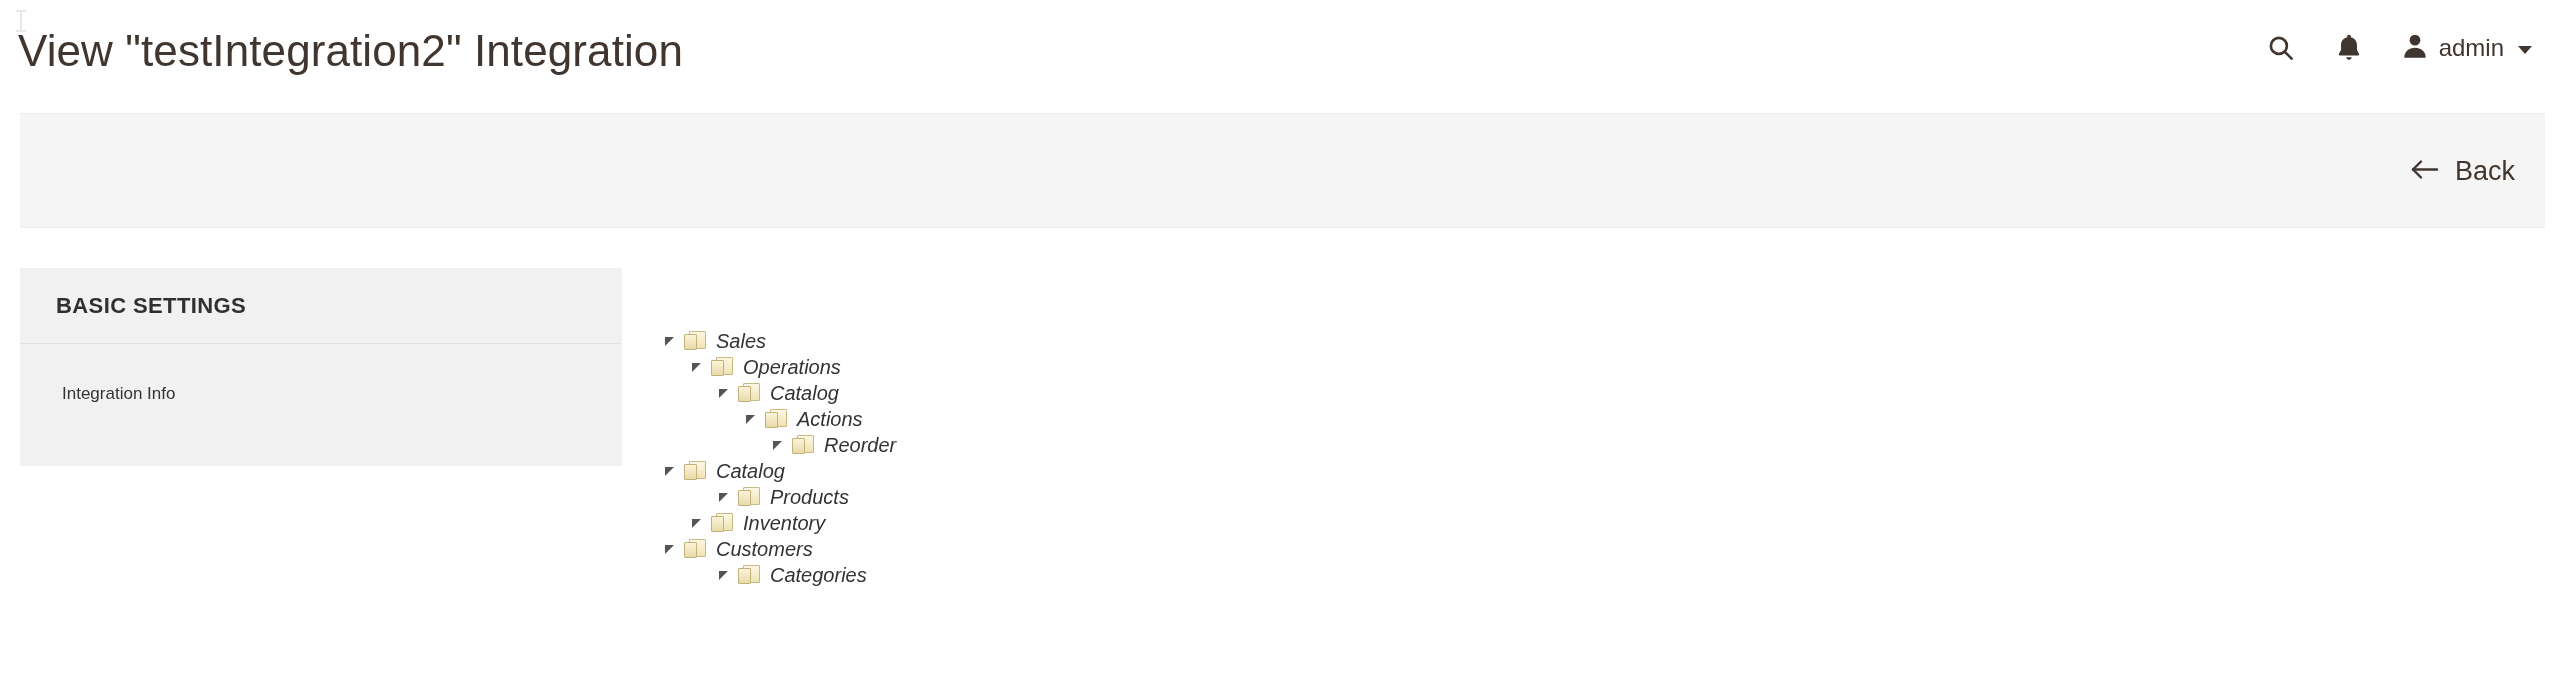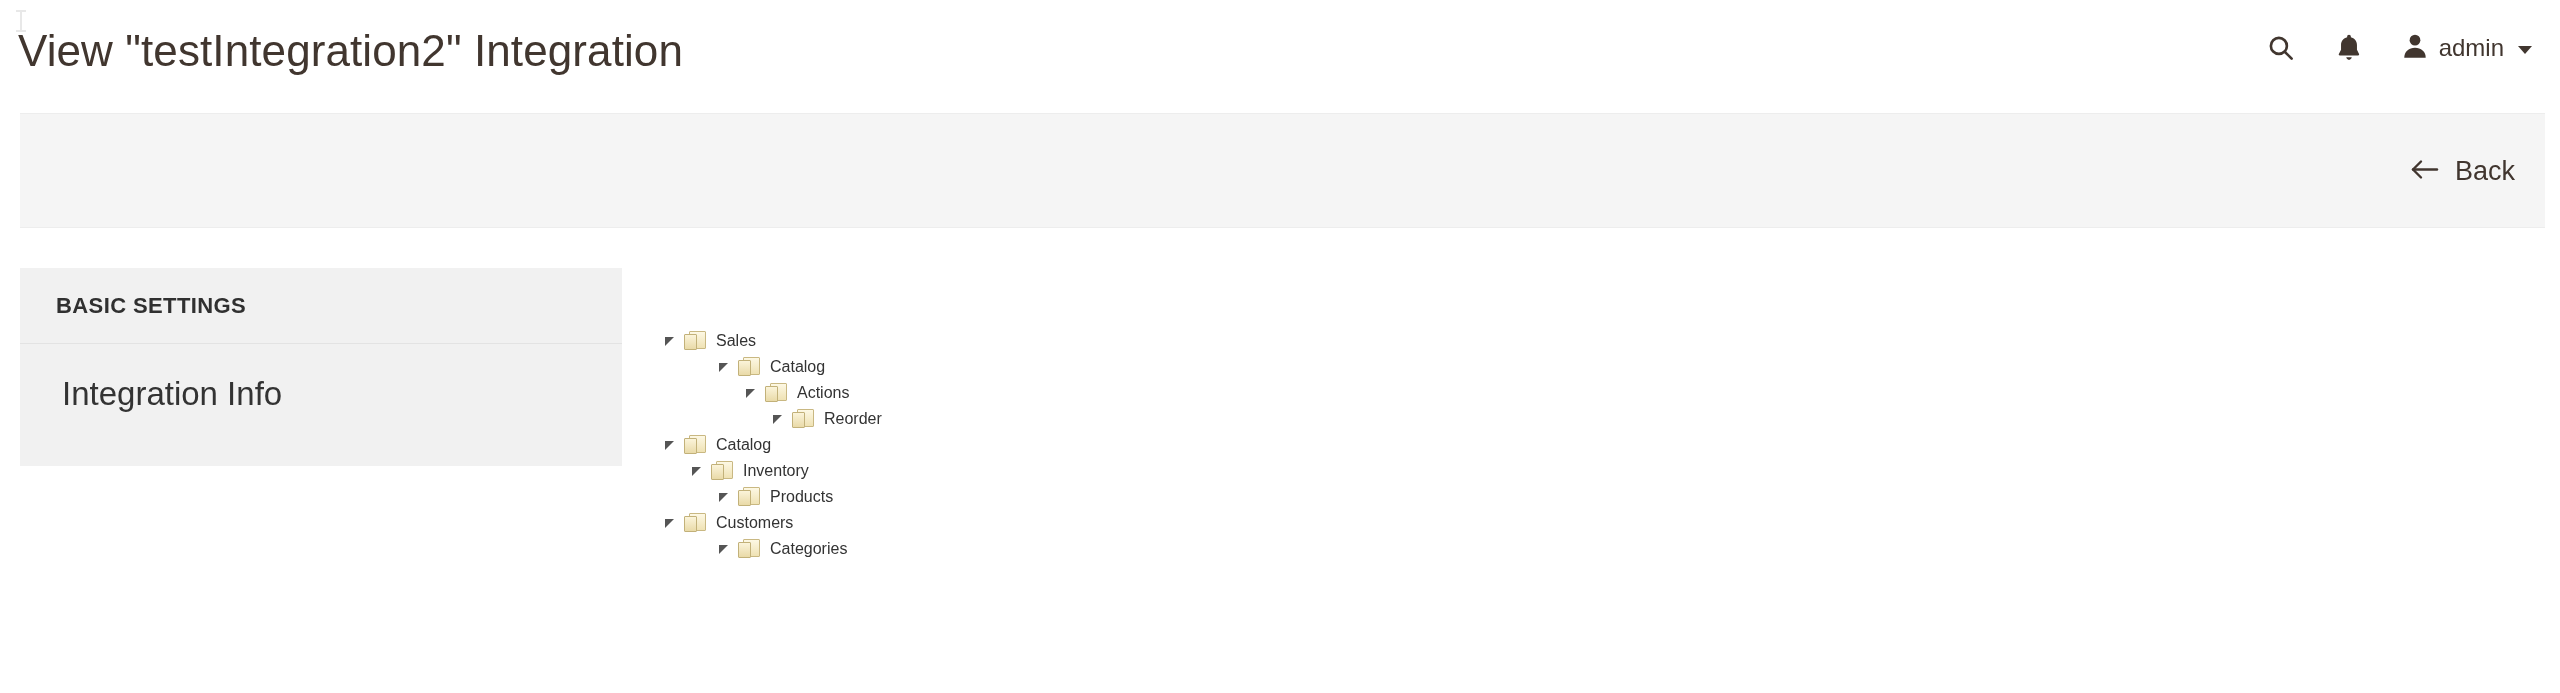--- a/index.html
+++ b/index.html
@@ -147,21 +147,21 @@
     letter-spacing: 0.4px;
     color: #303030;
     border-bottom: 1px solid #e3e3e3;
     background: #f1f1f1;
   }
   .sidebar-item {
     height: 100px;
     display: flex;
     align-items: center;
     padding-left: 36px;
-    font-size: 33px;
+    font-size: 17px;
     color: #333333;
     background: #f1f1f1;
     cursor: pointer;
     border-left: 6px solid transparent;
   }
   .sidebar-item.active {
     background: #ffffff;
     border-left: 6px solid #eb5202;
     height: 98px;
   }
@@ -174,24 +174,25 @@
   .tree {
     position: absolute;
     left: 660px;
     top: 60px;
     width: 1100px;
   }
   .tree-row {
     display: flex;
     align-items: center;
     height: 26px;
-    font-size: 16px;
+    font-size: 20px;
     color: #333333;
     white-space: nowrap;
     cursor: pointer;
+    font-style: italic;
   }
   .tree-arrow {
     width: 18px;
     height: 18px;
     flex: 0 0 18px;
     display: flex;
     align-items: center;
     justify-content: center;
     cursor: pointer;
   }
@@ -296,20 +297,30 @@
       <div class="tree-row" style="margin-left: 0px;">
         <span class="tree-arrow">
           <i></i>
         </span>
         <span class="folder-icon">
           <span class="back"></span>
           <span class="front"></span>
         </span>
         <span class="tree-label">Sales</span>
       </div>
+      <div class="tree-row" style="margin-left: 27px;">
+        <span class="tree-arrow">
+          <i></i>
+        </span>
+        <span class="folder-icon">
+          <span class="back"></span>
+          <span class="front"></span>
+        </span>
+        <span class="tree-label">Operations</span>
+      </div>
       <div class="tree-row" style="margin-left: 54px;">
         <span class="tree-arrow">
           <i></i>
         </span>
         <span class="folder-icon">
           <span class="back"></span>
           <span class="front"></span>
         </span>
         <span class="tree-label">Catalog</span>
       </div>
@@ -336,55 +347,55 @@
       <div class="tree-row" style="margin-left: 0px;">
         <span class="tree-arrow">
           <i></i>
         </span>
         <span class="folder-icon">
           <span class="back"></span>
           <span class="front"></span>
         </span>
         <span class="tree-label">Catalog</span>
       </div>
+      <div class="tree-row" style="margin-left: 54px;">
+        <span class="tree-arrow">
+          <i></i>
+        </span>
+        <span class="folder-icon">
+          <span class="back"></span>
+          <span class="front"></span>
+        </span>
+        <span class="tree-label">Products</span>
+      </div>
       <div class="tree-row" style="margin-left: 27px;">
         <span class="tree-arrow">
           <i></i>
         </span>
         <span class="folder-icon">
           <span class="back"></span>
           <span class="front"></span>
         </span>
         <span class="tree-label">Inventory</span>
       </div>
+      <div class="tree-row" style="margin-left: 0px;">
+        <span class="tree-arrow">
+          <i></i>
+        </span>
+        <span class="folder-icon">
+          <span class="back"></span>
+          <span class="front"></span>
+        </span>
+        <span class="tree-label">Customers</span>
+      </div>
       <div class="tree-row" style="margin-left: 54px;">
         <span class="tree-arrow">
           <i></i>
         </span>
         <span class="folder-icon">
           <span class="back"></span>
           <span class="front"></span>
         </span>
-        <span class="tree-label">Products</span>
-      </div>
-      <div class="tree-row" style="margin-left: 0px;">
-        <span class="tree-arrow">
-          <i></i>
-        </span>
-        <span class="folder-icon">
-          <span class="back"></span>
-          <span class="front"></span>
-        </span>
-        <span class="tree-label">Customers</span>
-      </div>
-      <div class="tree-row" style="margin-left: 54px;">
-        <span class="tree-arrow">
-          <i></i>
-        </span>
-        <span class="folder-icon">
-          <span class="back"></span>
-          <span class="front"></span>
-        </span>
         <span class="tree-label">Categories</span>
       </div>
     </div>
 
 </div>
 
 </body></html>

